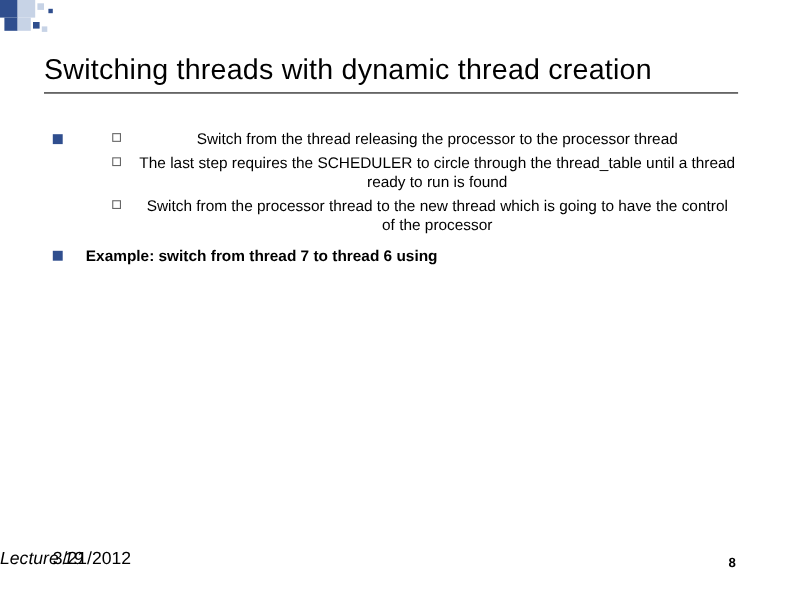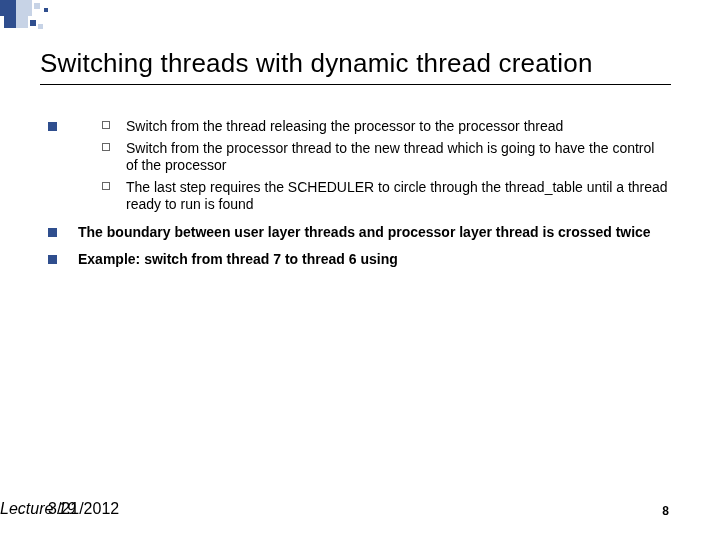--- a/index.html
+++ b/index.html
@@ -118,20 +118,21 @@
     height: 9px;
     background: #2f4e8e;
   }
   .lvl1-text {
     font-weight: bold;
   }
   ul.lvl2 {
     list-style: none;
     padding-left: 24px;
     margin: 6px 0 0 0;
+    text-align: center;
   }
   ul.lvl2 > li {
     position: relative;
     padding-left: 24px;
     margin-bottom: 4px;
     font-weight: normal;
   }
   ul.lvl2 > li::before {
     content: "";
     position: absolute;
@@ -188,26 +189,23 @@
   </div>
 
   <div class="title">Switching threads with dynamic thread creation</div>
   <div class="title-rule"></div>
 
   <div class="body">
     <ul class="lvl1">
       <li>
         <ul class="lvl2">
           <li>Switch from the thread releasing the processor  to the processor thread</li>
+          <li>The last step requires the SCHEDULER to circle through the thread_table until a thread ready to run is found</li>
           <li>Switch from the processor thread to the new thread which is going to have the control of the processor</li>
-          <li>The last step requires the SCHEDULER to circle through the thread_table until a thread ready to run is found</li>
         </ul>
-      </li>
-      <li>
-        <span class="lvl1-text">The boundary between user layer threads and processor layer thread is crossed twice</span>
       </li>
       <li>
         <span class="lvl1-text">Example: switch from thread 7 to thread 6 using</span>
       </li>
     </ul>
   </div>
 
   <div class="footer-date">3/21/2012</div>
   <div class="footer-center">Lecture 19</div>
   <div class="footer-page">8</div>

